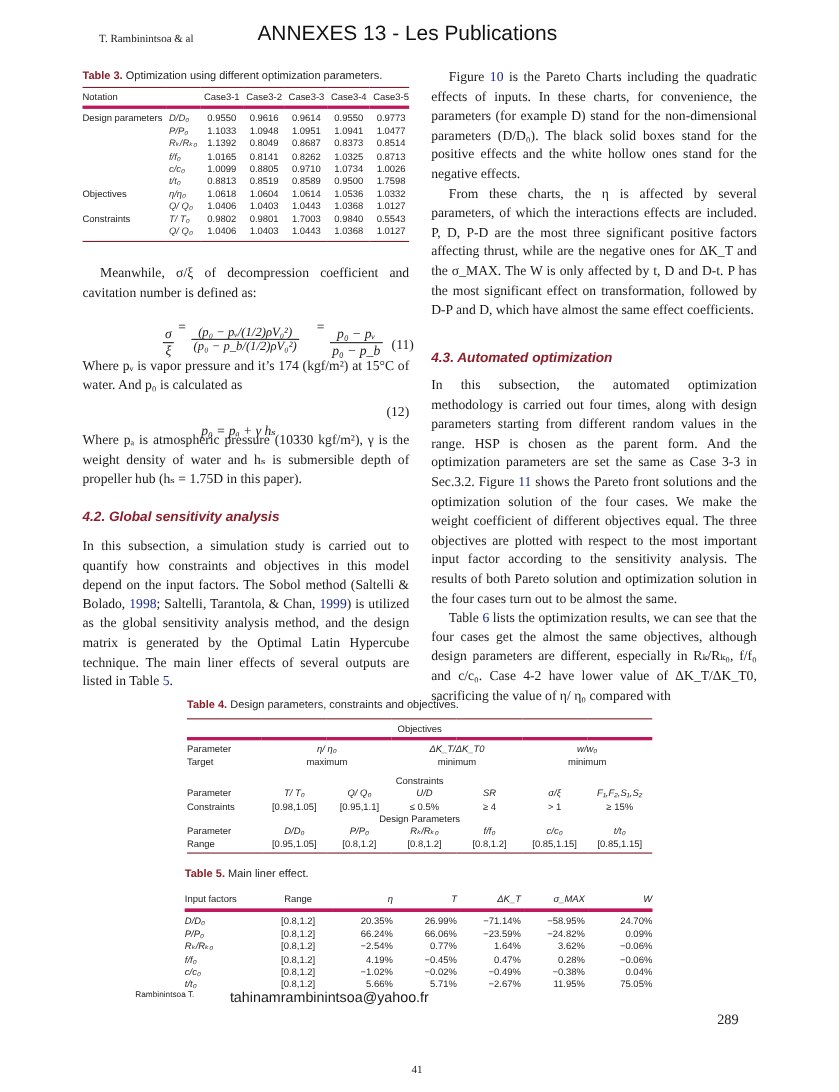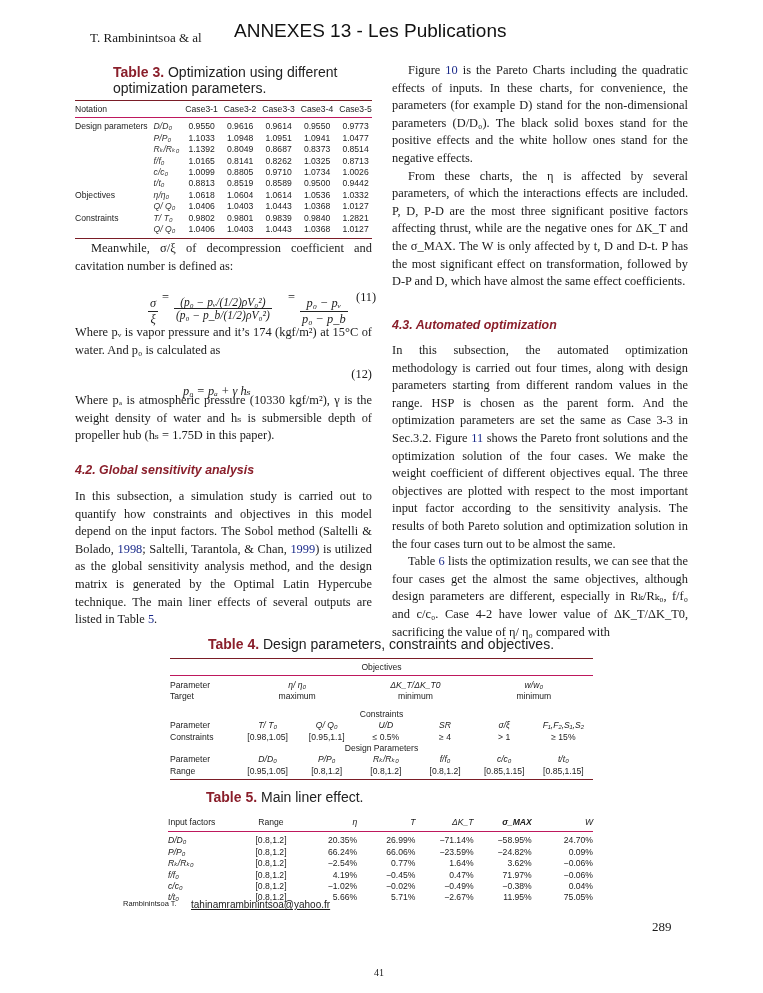--- a/index.html
+++ b/index.html
@@ -1,48 +1,48 @@
 <!DOCTYPE html>
 <html><head>
 <meta charset="utf-8">
 <style>
   html, body { margin: 0; padding: 0; background: #ffffff; }
   body { width: 763px; height: 993px; position: relative; overflow: hidden; color: #1a1a1a; }
   .serif { font-family: "Liberation Serif", "DejaVu Serif", serif; }
   .sans { font-family: "Liberation Sans", "DejaVu Sans", sans-serif; }
   .abs { position: absolute; }
 
-  #header-author { left: 90px; top: 30px; font-size: 13px; }
+  #header-author { left: 90px; top: 30px; font-size: 10px; }
   #header-title { left: 234px; top: 20px; font-size: 19px; color: #111; }
 
-  .caption { font-size: 14px; color: #222; margin-left: 38px; }
+  .caption { font-size: 10px; color: #222; }
   .caption b { color: #8a1f2b; font-weight: bold; }
 
   .tbl { border-collapse: collapse; font-size: 8.6px; color: #222; }
   .tbl td, .tbl th { padding: 0 3px; line-height: 11.4px; font-weight: normal; white-space: nowrap; }
   .rule-top { border-top: 1.4px solid #7a1d26; }
   .rule-bot { border-bottom: 1.4px solid #7a1d26; }
-  .rule-thin { border-bottom: 1px solid #be185d; }
+  .rule-thin { border-bottom: 3px solid #be185d; }
   .it { font-style: italic; margin-top: 16px; }
   .num { text-align: right; }
   .ctr { text-align: center; }
 
   .col-text { font-size: 12.4px; line-height: 17.6px; text-align: justify; }
   .col-text p { margin: 0; }
   .col-text .ind { text-indent: 16px; }
   .ref { color: #1a2a8a; }
   .section-h { font-family: "Liberation Sans", "DejaVu Sans", sans-serif; font-weight: bold; font-style: italic; color: #8a1f2b; font-size: 12.4px; }
 
   .eq { font-size: 12.4px; }
   .frac { display: inline-block; vertical-align: middle; text-align: center; }
   .frac > span { display: block; padding: 0 2px; }
   .frac > span.den { border-top: 1px solid #222; }
 
   #footer-author { left: 123px; top: 899px; font-size: 7.5px; }
-  #footer-email { left: 191px; top: 899px; font-size: 10px; text-decoration: underline; }
+  #footer-email { left: 209px; top: 899px; font-size: 13px; }
   #page-num-right { left: 652px; top: 919px; font-size: 13px; }
   #page-num-bottom { left: 374px; top: 967px; font-size: 10px; }
 </style>
 </head>
 <body>
 
 <div id="header-author" class="abs serif">T. Rambinintsoa &amp; al</div>
 <div id="header-title" class="abs sans">ANNEXES 13 - Les Publications</div>
 
 <div class="abs sans" style="left:75px; top:64px; width:296px;">
@@ -108,21 +108,21 @@
           <td class="ctr">1.0734</td>
           <td class="ctr" style="padding-right:0">1.0026</td>
         </tr>
         <tr>
           <td style="padding-left:0"></td>
           <td class="it" style="color:#333">t/t₀</td>
           <td class="ctr">0.8813</td>
           <td class="ctr">0.8519</td>
           <td class="ctr">0.8589</td>
           <td class="ctr">0.9500</td>
-          <td class="ctr" style="padding-right:0">0.9442</td>
+          <td class="ctr" style="padding-right:0">1.7598</td>
         </tr>
         <tr>
           <td style="padding-left:0">Objectives</td>
           <td class="it" style="color:#333">η/η₀</td>
           <td class="ctr">1.0618</td>
           <td class="ctr">1.0604</td>
           <td class="ctr">1.0614</td>
           <td class="ctr">1.0536</td>
           <td class="ctr" style="padding-right:0">1.0332</td>
         </tr>
@@ -133,23 +133,23 @@
           <td class="ctr">1.0403</td>
           <td class="ctr">1.0443</td>
           <td class="ctr">1.0368</td>
           <td class="ctr" style="padding-right:0">1.0127</td>
         </tr>
         <tr>
           <td style="padding-left:0">Constraints</td>
           <td class="it" style="color:#333">T/ T₀</td>
           <td class="ctr">0.9802</td>
           <td class="ctr">0.9801</td>
-          <td class="ctr">0.9839</td>
+          <td class="ctr">1.7003</td>
           <td class="ctr">0.9840</td>
-          <td class="ctr" style="padding-right:0">1.2821</td>
+          <td class="ctr" style="padding-right:0">0.5543</td>
         </tr>
         <tr class="rule-bot">
           <td style="padding-left: 0px; padding-bottom: 3px;"></td>
           <td class="it" style="color: rgb(51, 51, 51); padding-bottom: 3px;">Q/ Q₀</td>
           <td class="ctr" style="padding-bottom: 3px;">1.0406</td>
           <td class="ctr" style="padding-bottom: 3px;">1.0403</td>
           <td class="ctr" style="padding-bottom: 3px;">1.0443</td>
           <td class="ctr" style="padding-bottom: 3px;">1.0368</td>
           <td class="ctr" style="padding-right: 0px; padding-bottom: 3px;">1.0127</td>
         </tr>
@@ -169,21 +169,21 @@
   <span style="position:absolute;left:14px;top:12px;">=</span>
   <span class="frac it" style="position:absolute;left:26px;top:2px;font-size:11.5px;">
     <span>(p₀ − pᵥ/(1/2)ρV₀²)</span>
     <span class="den">(p₀ − p_b/(1/2)ρV₀²)</span>
   </span>
   <span style="position:absolute;left:140px;top:12px;">=</span>
   <span class="frac it" style="position:absolute;left:152px;top:2px;">
     <span>p₀ − pᵥ</span>
     <span class="den">p₀ − p_b</span>
   </span>
-  <span style="position:absolute;left:208px;top:12px;">(11)</span>
+  <span style="position:absolute;left:208px;top:28px;">(11)</span>
 </div>
 
 <div class="abs serif col-text" style="left:75px; top:324px; width:297px;">
   <p>Where pᵥ is vapor pressure and it’s 174 (kgf/m²) at 15°C of water. And p₀ is calculated as</p>
 </div>
 
 <div class="abs serif eq" style="left:75px; top:367px; width:297px;">
   <span class="it" style="position:absolute;left:108px;">p₀ = pₐ + γ hₛ</span>
   <span style="position:absolute;right:0;">(12)</span>
 </div>
@@ -308,21 +308,21 @@
         <col>
         <col>
       </colgroup>
     <thead>
       <tr id="t5-head" class="rule-thin">
         <th style="text-align:left;padding-left:0;padding-top:5px;padding-bottom:3px;">Input factors</th>
         <th class="ctr" style="padding-top:5px;padding-bottom:3px;">Range</th>
       <th class="num it" style="padding-top: 5px; padding-bottom: 3px;">η</th>
           <th class="num it" style="padding-top: 5px; padding-bottom: 3px;">T</th>
           <th class="num it" style="padding-top: 5px; padding-bottom: 3px;">ΔK_T</th>
-          <th class="num it" style="padding-top: 5px; padding-bottom: 3px; font-weight: bold;">σ_MAX</th>
+          <th class="num it" style="padding-top: 5px; padding-bottom: 3px;">σ_MAX</th>
           <th class="num it" style="padding-top: 5px; padding-bottom: 3px; padding-right: 0px;">W</th>
         </tr>
     </thead>
     <tbody id="t5-body">
         <tr>
           <td class="it" style="padding-left: 0px; padding-top: 3px;">D/D₀</td>
           <td class="ctr" style="padding-top: 3px;">[0.8,1.2]</td>
           <td class="num" style="padding-top: 3px;">20.35%</td>
           <td class="num" style="padding-top: 3px;">26.99%</td>
           <td class="num" style="padding-top: 3px;">−71.14%</td>
@@ -346,21 +346,21 @@
           <td class="num">1.64%</td>
           <td class="num">3.62%</td>
           <td class="num" style="padding-right:0">−0.06%</td>
         </tr>
         <tr>
           <td class="it" style="padding-left:0">f/f₀</td>
           <td class="ctr">[0.8,1.2]</td>
           <td class="num">4.19%</td>
           <td class="num">−0.45%</td>
           <td class="num">0.47%</td>
-          <td class="num">71.97%</td>
+          <td class="num">0.28%</td>
           <td class="num" style="padding-right:0">−0.06%</td>
         </tr>
         <tr>
           <td class="it" style="padding-left:0">c/c₀</td>
           <td class="ctr">[0.8,1.2]</td>
           <td class="num">−1.02%</td>
           <td class="num">−0.02%</td>
           <td class="num">−0.49%</td>
           <td class="num">−0.38%</td>
           <td class="num" style="padding-right:0">0.04%</td>

